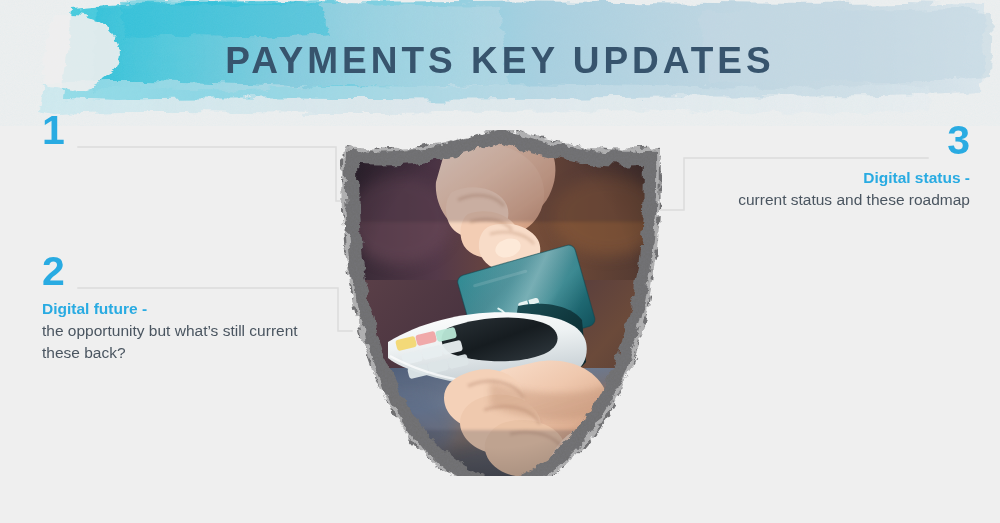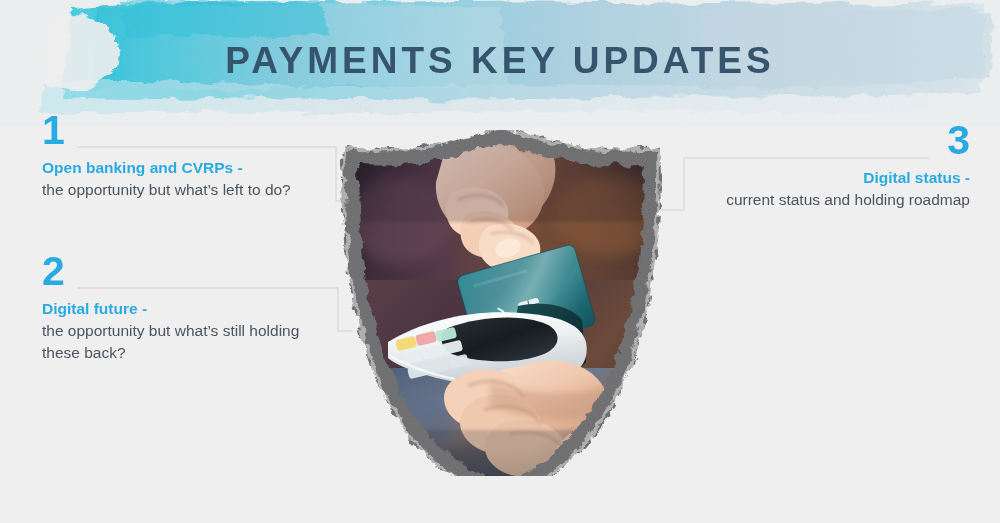--- a/index.html
+++ b/index.html
@@ -141,39 +141,35 @@
       <path d="M78,147 L336,147 L336,201 L352,201"></path>
 
       <path d="M78,288 L338,288 L338,331 L352,331"></path>
 
       <path d="M650,210 L684,210 L684,158 L928,158"></path>
     </g>
   </svg>
 
   <div class="item left-item" id="item1">
     <div class="num">1</div>
-    <p class="itxt">
-      <span class="ihead">Open banking and CVRPs -</span><br>
-      <span>the opportunity but what’s left to do?</span>
-    </p>
   </div>
 
   <div class="item left-item" id="item2">
     <div class="num">2</div>
     <p class="itxt">
       <span class="ihead">Digital future -</span><br>
-      <span>the opportunity but what’s still holding these back?</span>
+      <span>the opportunity but what’s still current these back?</span>
     </p>
   </div>
 
   <div class="item right-item" id="item3">
     <div class="num">3</div>
     <p class="itxt">
       <span class="ihead">Digital status -</span><br>
-      <span>current status and holding roadmap</span>
+      <span>current status and these roadmap</span>
     </p>
   </div>
 
   <div class="shield">
     <svg width="322" height="368" viewBox="0 0 322 368" xmlns="http://www.w3.org/2000/svg">
       <defs>
 
         <path id="shieldPath" d="M161,4
              C206,22 258,30 312,26
              C314,96 306,176 282,238

